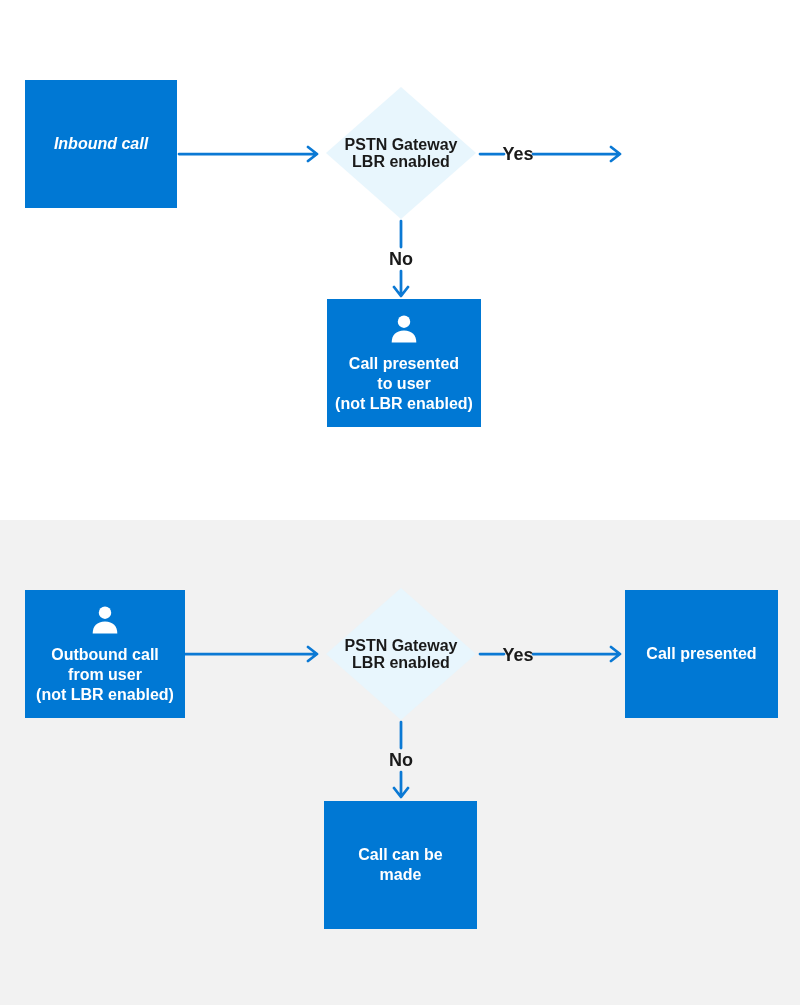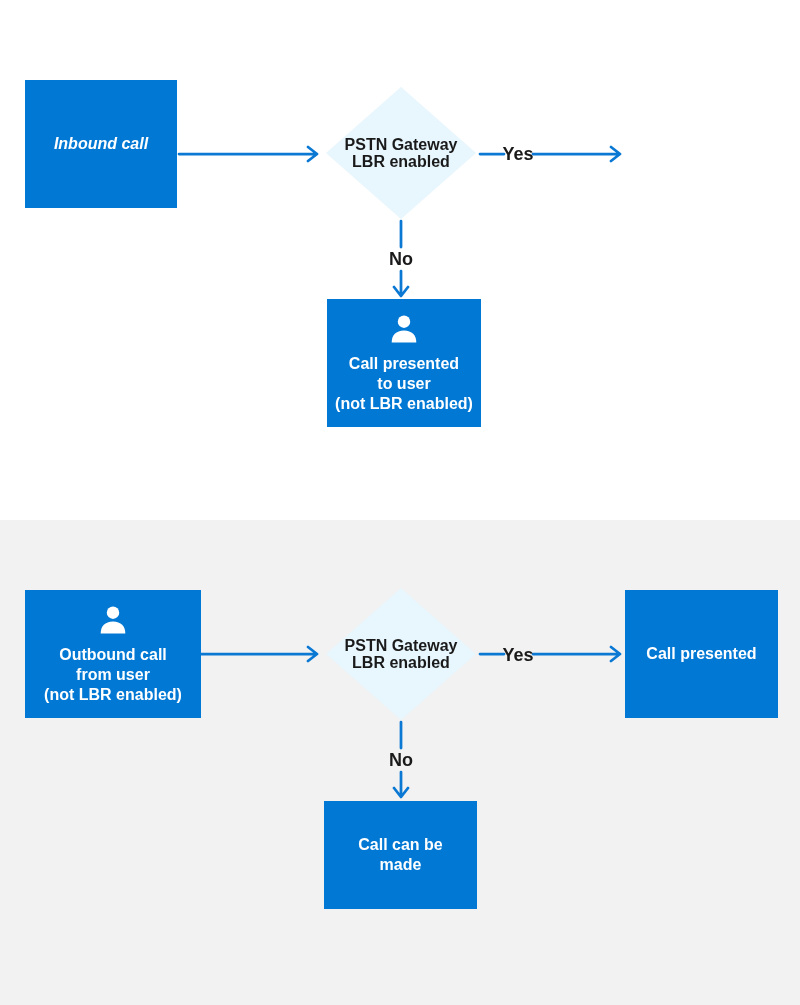--- a/index.html
+++ b/index.html
@@ -49,23 +49,23 @@
     position:absolute;z-index:2;
     color:var(--label-text);
     font-size:18px;font-weight:700;line-height:12px;
     transform:translate(-50%,-50%);
   }
   
   #node-inbound      {left:25px;  top:80px;  width:152px; height:128px;font-style:italic;}
   #node-sent-unanswered{left:625px;top:90px; width:153px; height:128px;}
   #node-presented    {left:327px; top:299px; width:154px; height:128px;}
   #diamond-label-top {left:326px; top:87px;  width:150px; height:132px;}
-  #node-outbound     {left:25px;  top:590px; width:176px; height:128px;}
+  #node-outbound     {left:25px;  top:590px; width:160px; height:128px;}
   #node-declined     {left:625px; top:590px; width:153px; height:128px;}
-  #node-can-be-made  {left:324px; top:801px; width:153px; height:108px;}
+  #node-can-be-made  {left:324px; top:801px; width:153px; height:128px;}
   #diamond-label-bottom{left:326px;top:588px;width:150px; height:132px;}
   #label-yes-top {left:518px; top:154px;}
   #label-no-top  {left:401px; top:259px;}
   #label-yes-bottom{left:518px; top:655px;}
   #label-no-bottom {left:401px; top:760px;}
 </style>
 </head>
 <body>
 
 <div class="canvas">

